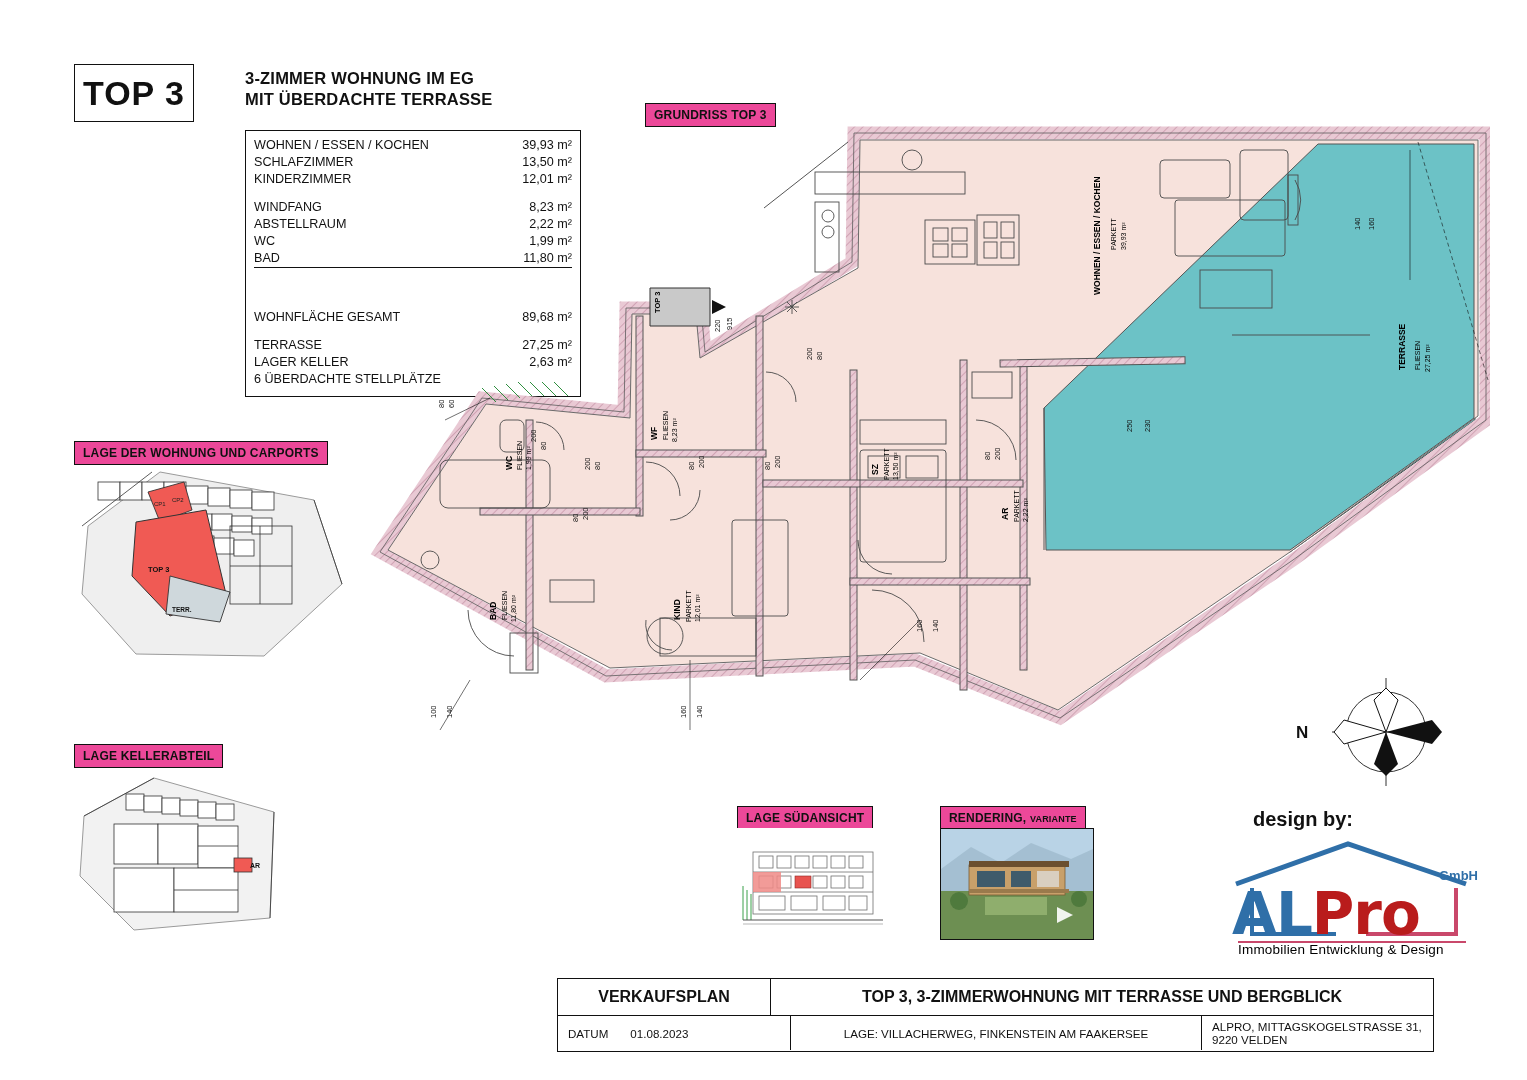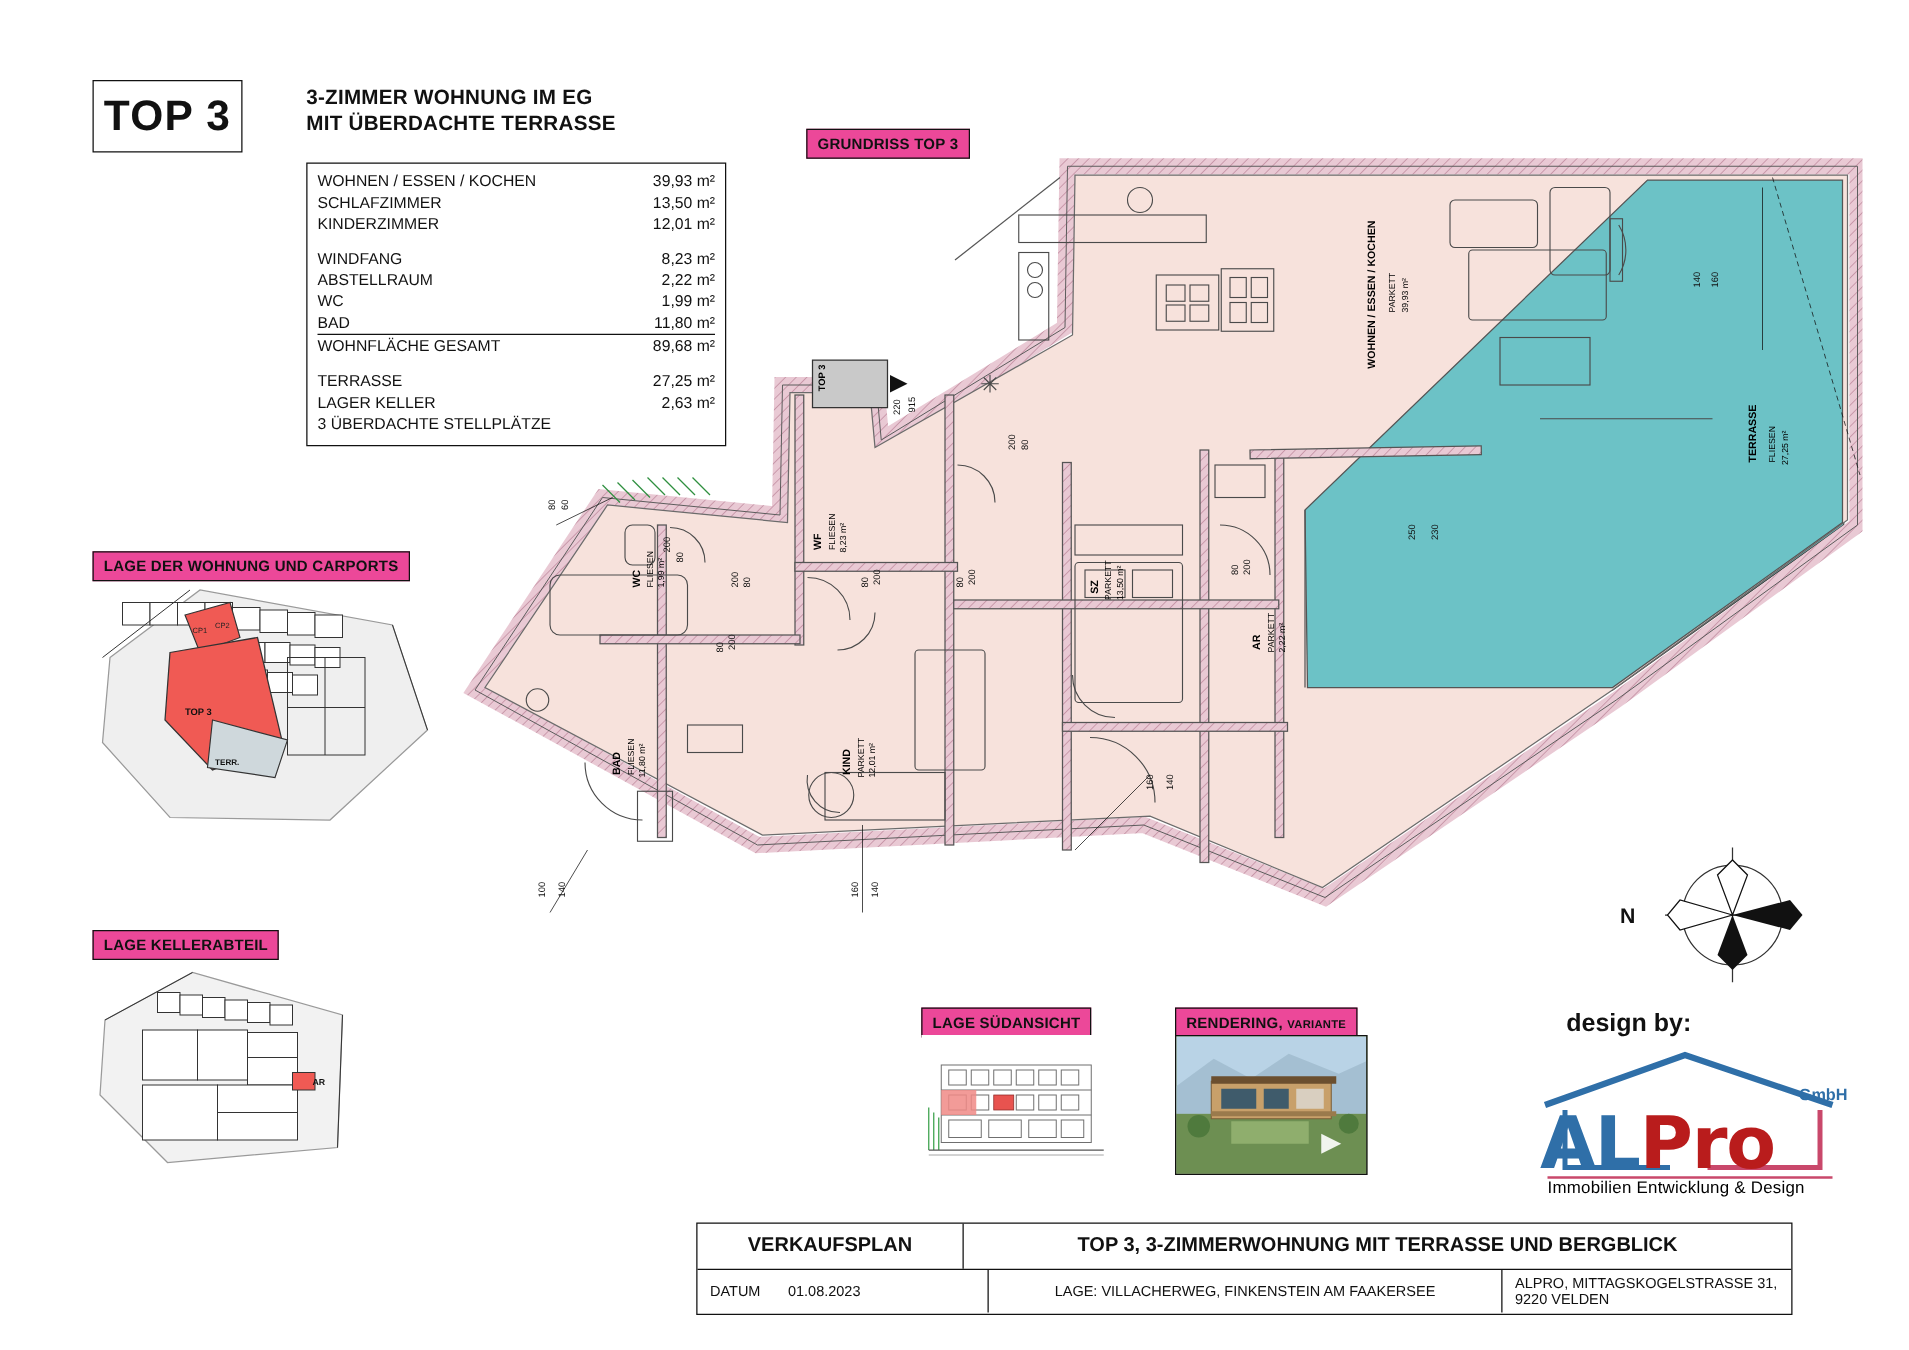--- a/index.html
+++ b/index.html
@@ -14,21 +14,21 @@
 
   
   #headline{left:245px;top:68px;width:470px;font-size:16.5px;font-weight:bold;line-height:21px;letter-spacing:.2px;}
 
   
   #area-table{left:245px;top:130px;width:318px;padding:6px 8px 8px 8px;font-size:12.6px;line-height:17.2px;}
   #area-table .row{display:flex;justify-content:space-between;}
   #area-table .row span.v{text-align:right;min-width:72px;}
   #area-table .gap{height:10px;}
   #area-table .ul{border-bottom:1.2px solid #111;}
-  #area-table .sum{padding-top:1px;}
+  #area-table .sum{padding-top:1px;margin-top:40px;}
 
   
   .lblbox{border:1.5px solid #111;background:#ec4899;font-size:12px;font-weight:bold;padding:4px 8px;letter-spacing:.2px;}
   #grundriss-label{left:645px;top:103px;}
   #lage-wohnung-label{left:74px;top:441px;}
   #lage-keller-label{left:74px;top:744px;}
   #lage-sued-label{left:737px;top:806px;}
   #rendering-label{left:940px;top:806px;}
 
   
@@ -120,21 +120,21 @@
   <div class="gap"></div>
   <div class="row">
       <span>TERRASSE</span>
       <span class="v">27,25 m²</span>
     </div>
   <div class="row">
       <span>LAGER KELLER</span>
       <span class="v">2,63 m²</span>
     </div>
   <div class="row">
-      <span>3 ÜBERDACHTE STELLPLÄTZE</span>
+      <span>6 ÜBERDACHTE STELLPLÄTZE</span>
       <span class="v"></span>
     </div>
 </div>
 
 <div class="abs lblbox" id="grundriss-label">GRUNDRISS TOP 3</div>
 <div class="abs lblbox" id="lage-wohnung-label">LAGE DER WOHNUNG UND CARPORTS</div>
 <div class="abs lblbox" id="lage-keller-label">LAGE KELLERABTEIL</div>
 <div class="abs lblbox" id="lage-sued-label">LAGE SÜDANSICHT</div>
 <div class="abs lblbox" id="rendering-label">
   <span>RENDERING,</span>

